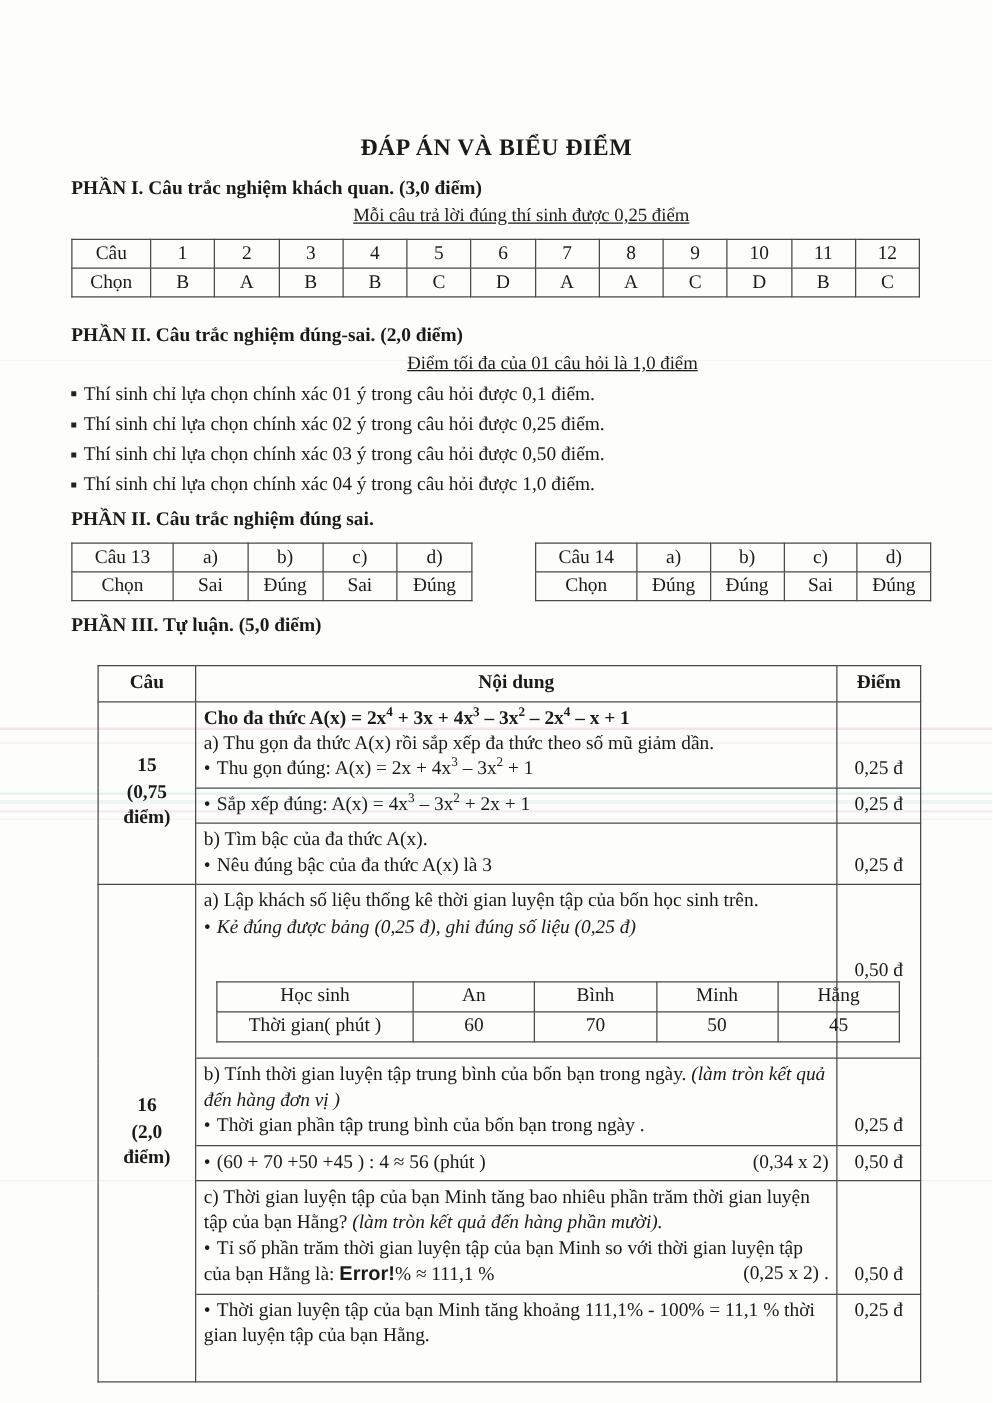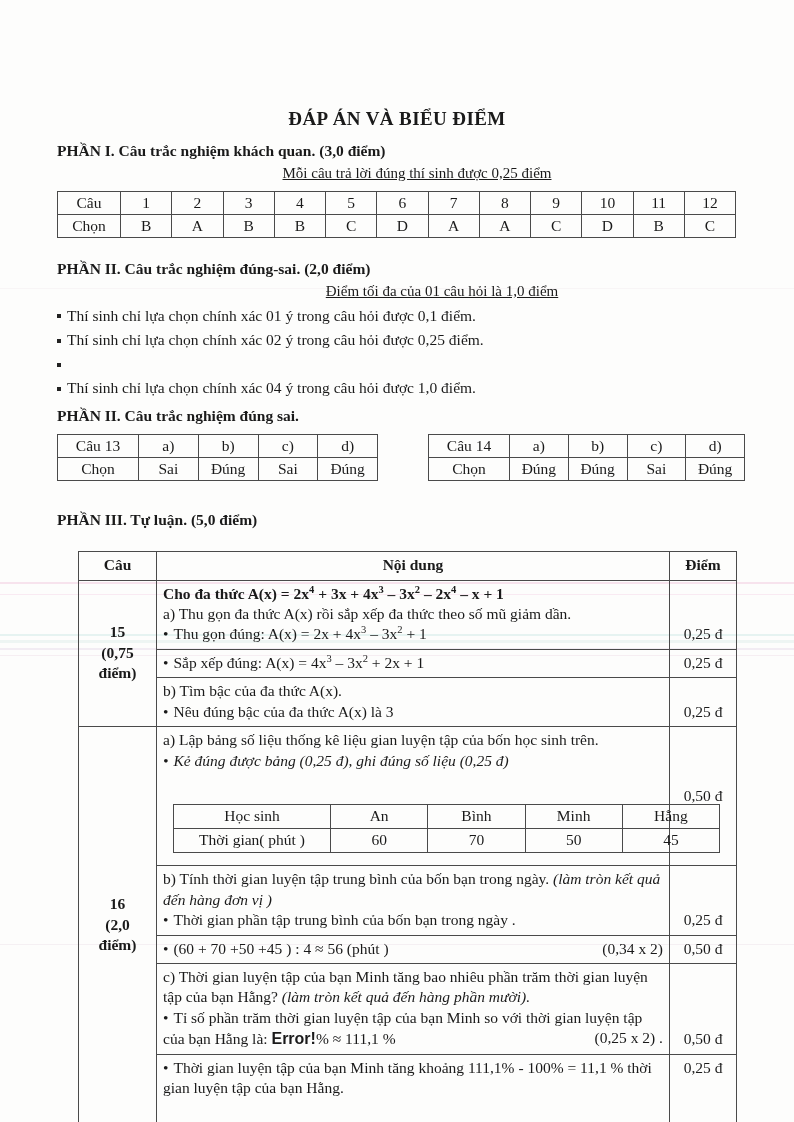--- a/index.html
+++ b/index.html
@@ -233,21 +233,21 @@
         </tr>
       </tbody>
     </table>
 
     <div class="section-head" style="margin-top:22px">PHẦN II. Câu trắc nghiệm đúng-sai. (2,0 điểm)</div>
     <div class="center-note" style="padding-left:90px">Điểm tối đa của 01 câu hỏi là  1,0 điểm</div>
 
     <div class="bullets">
       <div><span class="sq"></span><span>Thí sinh chỉ lựa chọn chính xác 01 ý trong câu hỏi được 0,1 điểm.</span></div>
       <div><span class="sq"></span><span>Thí sinh chỉ lựa chọn chính xác 02 ý trong câu hỏi được 0,25 điểm.</span></div>
-      <div><span class="sq"></span></div>
+      <div><span class="sq"></span><span>Thí sinh chỉ lựa chọn chính xác 03 ý trong câu hỏi được 0,50 điểm.</span></div>
       <div><span class="sq"></span><span>Thí sinh chỉ lựa chọn chính xác 04 ý trong câu hỏi được 1,0 điểm.</span></div>
     </div>
 
     <div class="section-head tight">PHẦN II. Câu trắc nghiệm đúng sai.</div>
 
     <div class="tn-wrap">
       <table class="grid tn-13">
         <tbody>
           <tr>
             <td class="k">Câu 13</td>
@@ -279,21 +279,21 @@
             <td class="k">Chọn</td>
             <td>Đúng</td>
             <td>Đúng</td>
             <td>Sai</td>
             <td>Đúng</td>
           </tr>
         </tbody>
       </table>
     </div>
 
-    <div class="section-head" style="margin-top:31px">PHẦN III. Tự luận. (5,0 điểm)</div>
+    <div class="section-head" style="margin-top:12px">PHẦN III. Tự luận. (5,0 điểm)</div>
 
     <div class="main-wrap">
       <table class="main">
         <colgroup>
           <col class="c-cau">
             <col class="c-noi">
             <col class="c-diem">
         </colgroup>
         <tbody>
           <tr class="hdr">
@@ -329,21 +329,21 @@
             </td>
             <td class="dcell">0,25 đ</td>
           </tr>
 
           <tr>
             <td class="qcell" rowspan="5">
               <div>16</div>
               <div>(2,0 điểm)</div>
             </td>
             <td>
-              <div>a) Lập bảng số liệu thống kê liệu gian luyện tập của bốn học sinh trên.</div>
+              <div>a) Lập khách số liệu thống kê thời gian luyện tập của bốn học sinh trên.</div>
               <div class="bul it">Kẻ đúng được bảng (0,25 đ), ghi đúng số liệu (0,25 đ)</div>
               <div class="stat-wrap">
                 <table class="stat">
                   <tbody>
                     <tr>
                       <td class="sh">Học sinh</td>
                       <td>An</td>
                       <td>Bình</td>
                       <td>Minh</td>
                       <td>Hằng</td>

